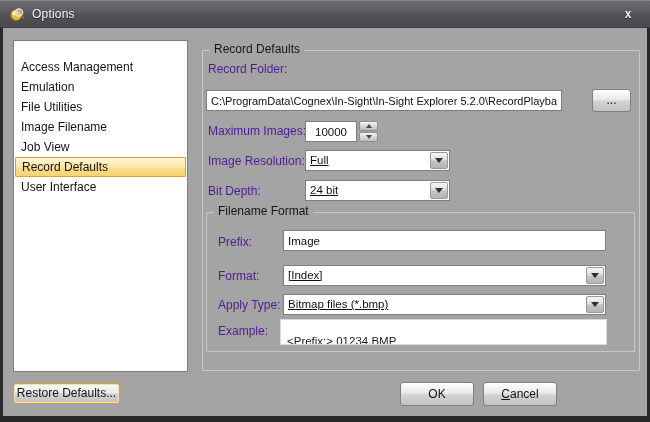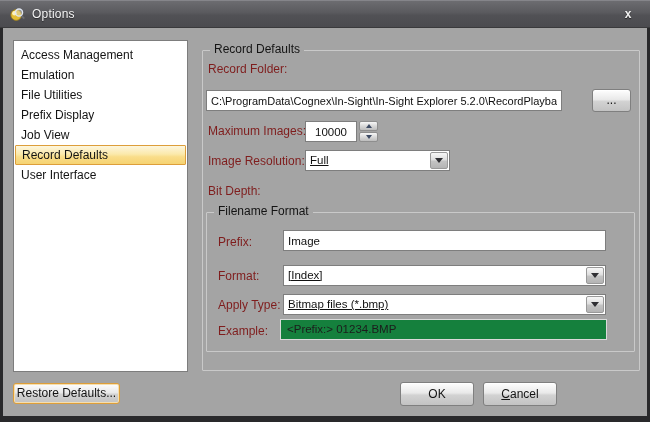--- a/index.html
+++ b/index.html
@@ -29,26 +29,26 @@
     position:absolute; right:13px; top:6px; width:18px; height:16px;
     color:#f0f0f0; font-size:12px; font-weight:bold; text-align:center;
     line-height:16px; cursor:default; text-shadow:0 1px 1px rgba(0,0,0,.6);
   }
 
   
   .content {
     position:absolute; left:3px; top:28px; width:644px; height:388px;
     background:#a4a4a4;
   }
-  .label { position:absolute; font-size:12px; color:#7f1d1d; white-space:nowrap; }
+  .label { position:absolute; font-size:12px; color:#4c1d95; white-space:nowrap; }
 
   
   .listbox {
     position:absolute; left:10px; top:12px; width:175px; height:332px;
-    background:#ffffff; border:1px solid #7d7d7d; padding-top:4px;
+    background:#ffffff; border:1px solid #7d7d7d; padding-top:16px;
   }
   .list-item {
     height:20px; line-height:20px; padding-left:7px;
     font-size:12px; color:#141414; cursor:default; white-space:nowrap;
   }
   .list-item.selected {
     height:20px; line-height:18px; margin:0 1px;
     border:1px solid #dd9e3a; border-radius:1px; padding-left:6px;
     background:linear-gradient(#fdf6dd, #fbe9ab 45%, #f9dd8a 60%, #f6d372);
   }
@@ -60,23 +60,23 @@
     padding:0 4px; font-size:12px; color:#141414; white-space:nowrap;
   }
 
   
   .textfield {
     position:absolute; height:21px; background:#fff; border:1px solid #7e7e7e;
     font-family:"Liberation Sans", sans-serif; font-size:11px; color:#111;
     padding:0 4px; outline:none;
   }
   .readonly-field {
-    position:absolute; height:21px; background:#15803d;
+    position:absolute; height:21px; background:#ffffff;
     border:1px solid #dadada; color:#1c1c1c; font-size:11.5px;
-    line-height:19px; padding:0 6px; white-space:nowrap; overflow:hidden;
+    line-height:19px; padding:12px 6px; white-space:nowrap; overflow:hidden;
   }
 
   
   .btn {
     position:absolute;
     background:linear-gradient(#fefefe, #e9e9e9 45%, #d2d2d2 55%, #c3c3c3);
     border:1px solid #7f7f7f; border-radius:3px;
     font-family:"Liberation Sans", sans-serif;
     font-size:12px; color:#141414; text-align:center; cursor:default;
     box-shadow:inset 0 1px 0 #ffffff;
@@ -142,21 +142,21 @@
     <span class="title-text">Options</span>
     <span class="close-btn">x</span>
   </div>
 
   <div class="content">
 
     <div class="listbox">
       <div class="list-item">Access Management</div>
       <div class="list-item">Emulation</div>
       <div class="list-item">File Utilities</div>
-      <div class="list-item">Prefix Display</div>
+      <div class="list-item">Image Filename</div>
       <div class="list-item">Job View</div>
       <div class="list-item selected">Record Defaults</div>
       <div class="list-item">User Interface</div>
     </div>
 
     <div class="group" style="left:199px; top:22px; width:438px; height:321px;">
       <span class="group-label">Record Defaults</span>
     </div>
 
     <span class="label" style="left:205px; top:34px;">Record Folder:</span>
@@ -176,20 +176,26 @@
 
     <span class="label" style="left:205px; top:126px;">Image Resolution:</span>
     <div class="combo" style="left:302px; top:122px; width:145px;">
       <span class="combo-value">Full</span>
       <span class="combo-btn">
           <span class="tri-down"></span>
         </span>
     </div>
 
     <span class="label" style="left:205px; top:156px;">Bit Depth:</span>
+    <div class="combo" style="left:302px; top:152px; width:145px;">
+      <span class="combo-value">24 bit</span>
+      <span class="combo-btn">
+          <span class="tri-down"></span>
+        </span>
+    </div>
 
     <div class="group" style="left:203px; top:184px; width:429px; height:140px;">
       <span class="group-label">Filename Format</span>
     </div>
 
     <span class="label" style="left:215px; top:207px;">Prefix:</span>
     <input class="textfield" style="left: 280px; top: 202px; width: 323px; font-size: 11.5px;" value="Image">
 
     <span class="label" style="left:215px; top:241px;">Format:</span>
     <div class="combo" style="left:280px; top:237px; width:323px;">

